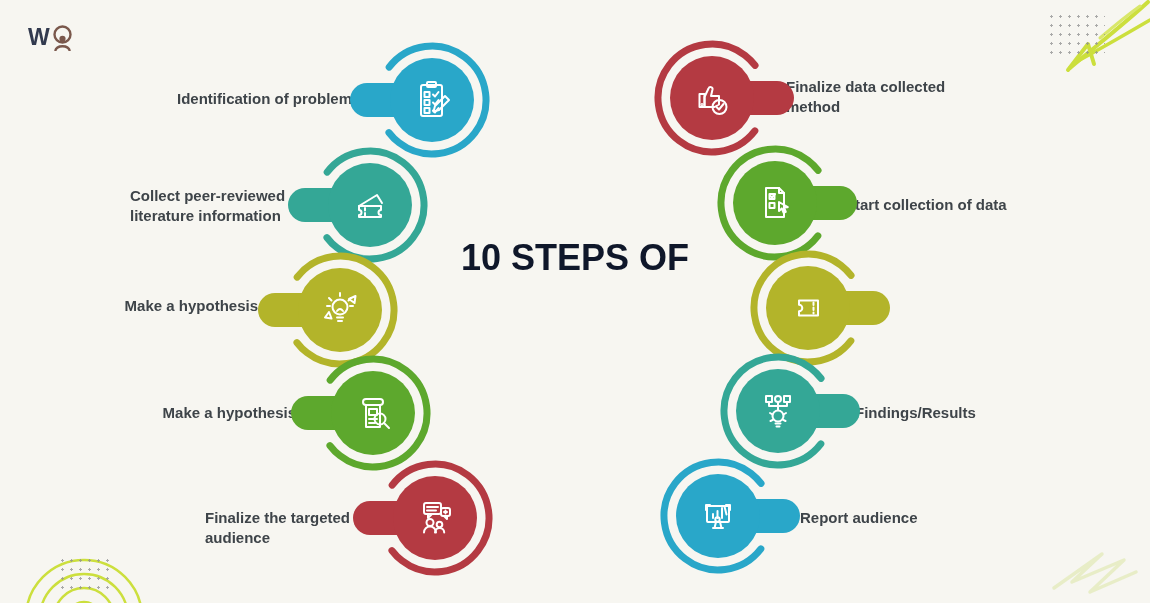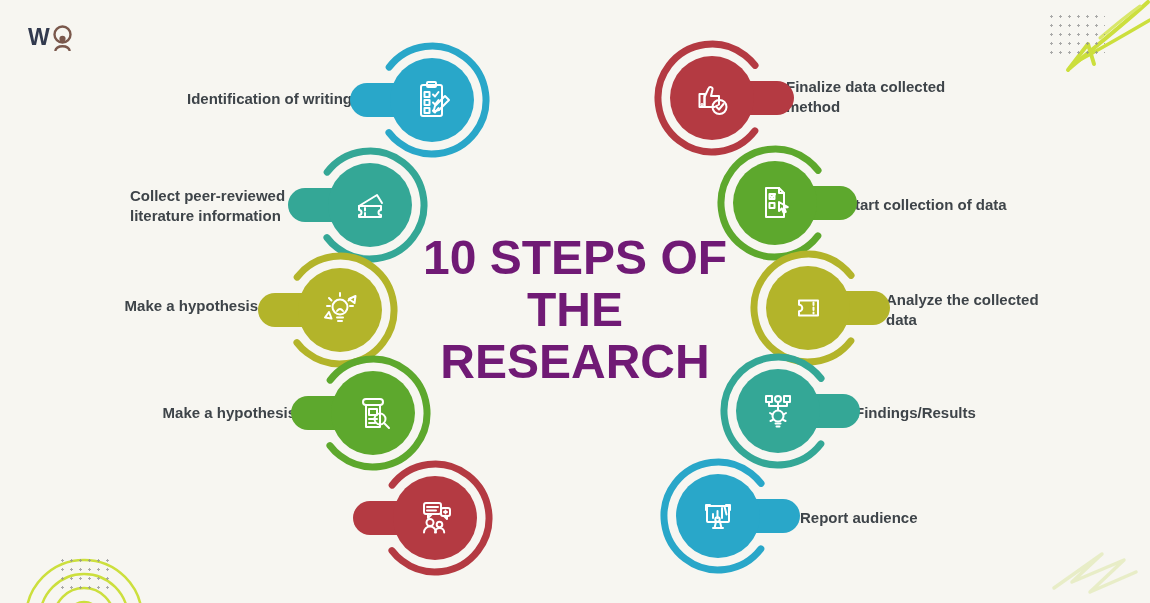--- a/index.html
+++ b/index.html
@@ -7,21 +7,21 @@
     position:relative;width:1150px;height:603px;overflow:hidden;
     background:#f7f6f1;
     font-family:"Liberation Sans", sans-serif;
   }
   
   .brand{position:absolute;left:28px;top:24px;display:flex;align-items:center;
          font-size:23px;font-weight:800;letter-spacing:1px;color:#323a4e;}
   .brand .o-icon{display:inline-block;margin:0 1px;}
   
   .title{position:absolute;left:415px;top:232px;width:320px;text-align:center;
-         font-size:48px;line-height:52px;font-weight:800;color:#701a75;}
+         font-size:36px;line-height:52px;font-weight:800;color:#0f172a;}
   
   .c-cyan {color:#29a7c9;}
   .c-teal {color:#34a796;}
   .c-olive{color:#b3b42a;}
   .c-green{color:#5da82d;}
   .c-red  {color:#b43a42;}
   
   .badge{position:absolute;width:116px;height:116px;}
   .badge .ring{position:absolute;left:0;top:0;width:116px;height:116px;z-index:1;}
   .badge .tab{position:absolute;top:41px;width:62px;height:34px;border-radius:17px;
@@ -70,31 +70,30 @@
     <span>W</span>
     <svg class="o-icon" width="21" height="27" viewBox="0 0 21 27">
       <circle cx="10.5" cy="10.5" r="8" stroke="#7a584c" stroke-width="2.4" fill="none"></circle>
       <circle cx="10.5" cy="14.8" r="3.1" fill="#7a584c"></circle>
       <path d="M3.2,27 C4.6,20.6 16.4,20.6 17.8,27" stroke="#7a584c" stroke-width="2.4" fill="none"></path>
     </svg>
   </div>
 
   <div class="title">
     <div>10 STEPS OF</div>
-    <div>THE RESEARCH</div>
-  </div>
-
-  <div class="step-label ta-r nowrap" style="left:126px;top:89px;width:226px;">Identification of writing</div>
+  </div>
+
+  <div class="step-label ta-r nowrap" style="left:126px;top:89px;width:226px;">Identification of problem</div>
   <div class="step-label" style="left:130px;top:186px;width:168px;">Collect peer-reviewed literature information</div>
   <div class="step-label ta-r nowrap" style="left:108px;top:296px;width:150px;">Make a hypothesis</div>
   <div class="step-label ta-r nowrap" style="left:146px;top:403px;width:150px;">Make a hypothesis</div>
+  <div class="step-label" style="left:205px;top:508px;width:160px;">Finalize the targeted audience</div>
 
   <div class="step-label" style="left:786px;top:77px;width:180px;">Finalize data collected method</div>
   <div class="step-label nowrap" style="left:845px;top:195px;">Start collection of data</div>
-  <div class="step-label" style="left:886px;top:290px;width:172px;">Analyze the collected data</div>
   <div class="step-label nowrap" style="left:855px;top:403px;">Findings/Results</div>
   <div class="step-label nowrap" style="left:800px;top:508px;">Report audience</div>
 
   <div class="badge left c-cyan" style="left:374px;top:42px;">
     <svg class="ring" viewBox="0 0 116 116">
       <circle cx="58" cy="58" r="54" stroke="currentColor" stroke-width="7" fill="none" stroke-dasharray="268.6 70.7" stroke-linecap="round" transform="rotate(217.5 58 58)"></circle>
     </svg>
     <span class="tab"></span>
     <div class="inner">
       <svg viewBox="0 0 48 48">

